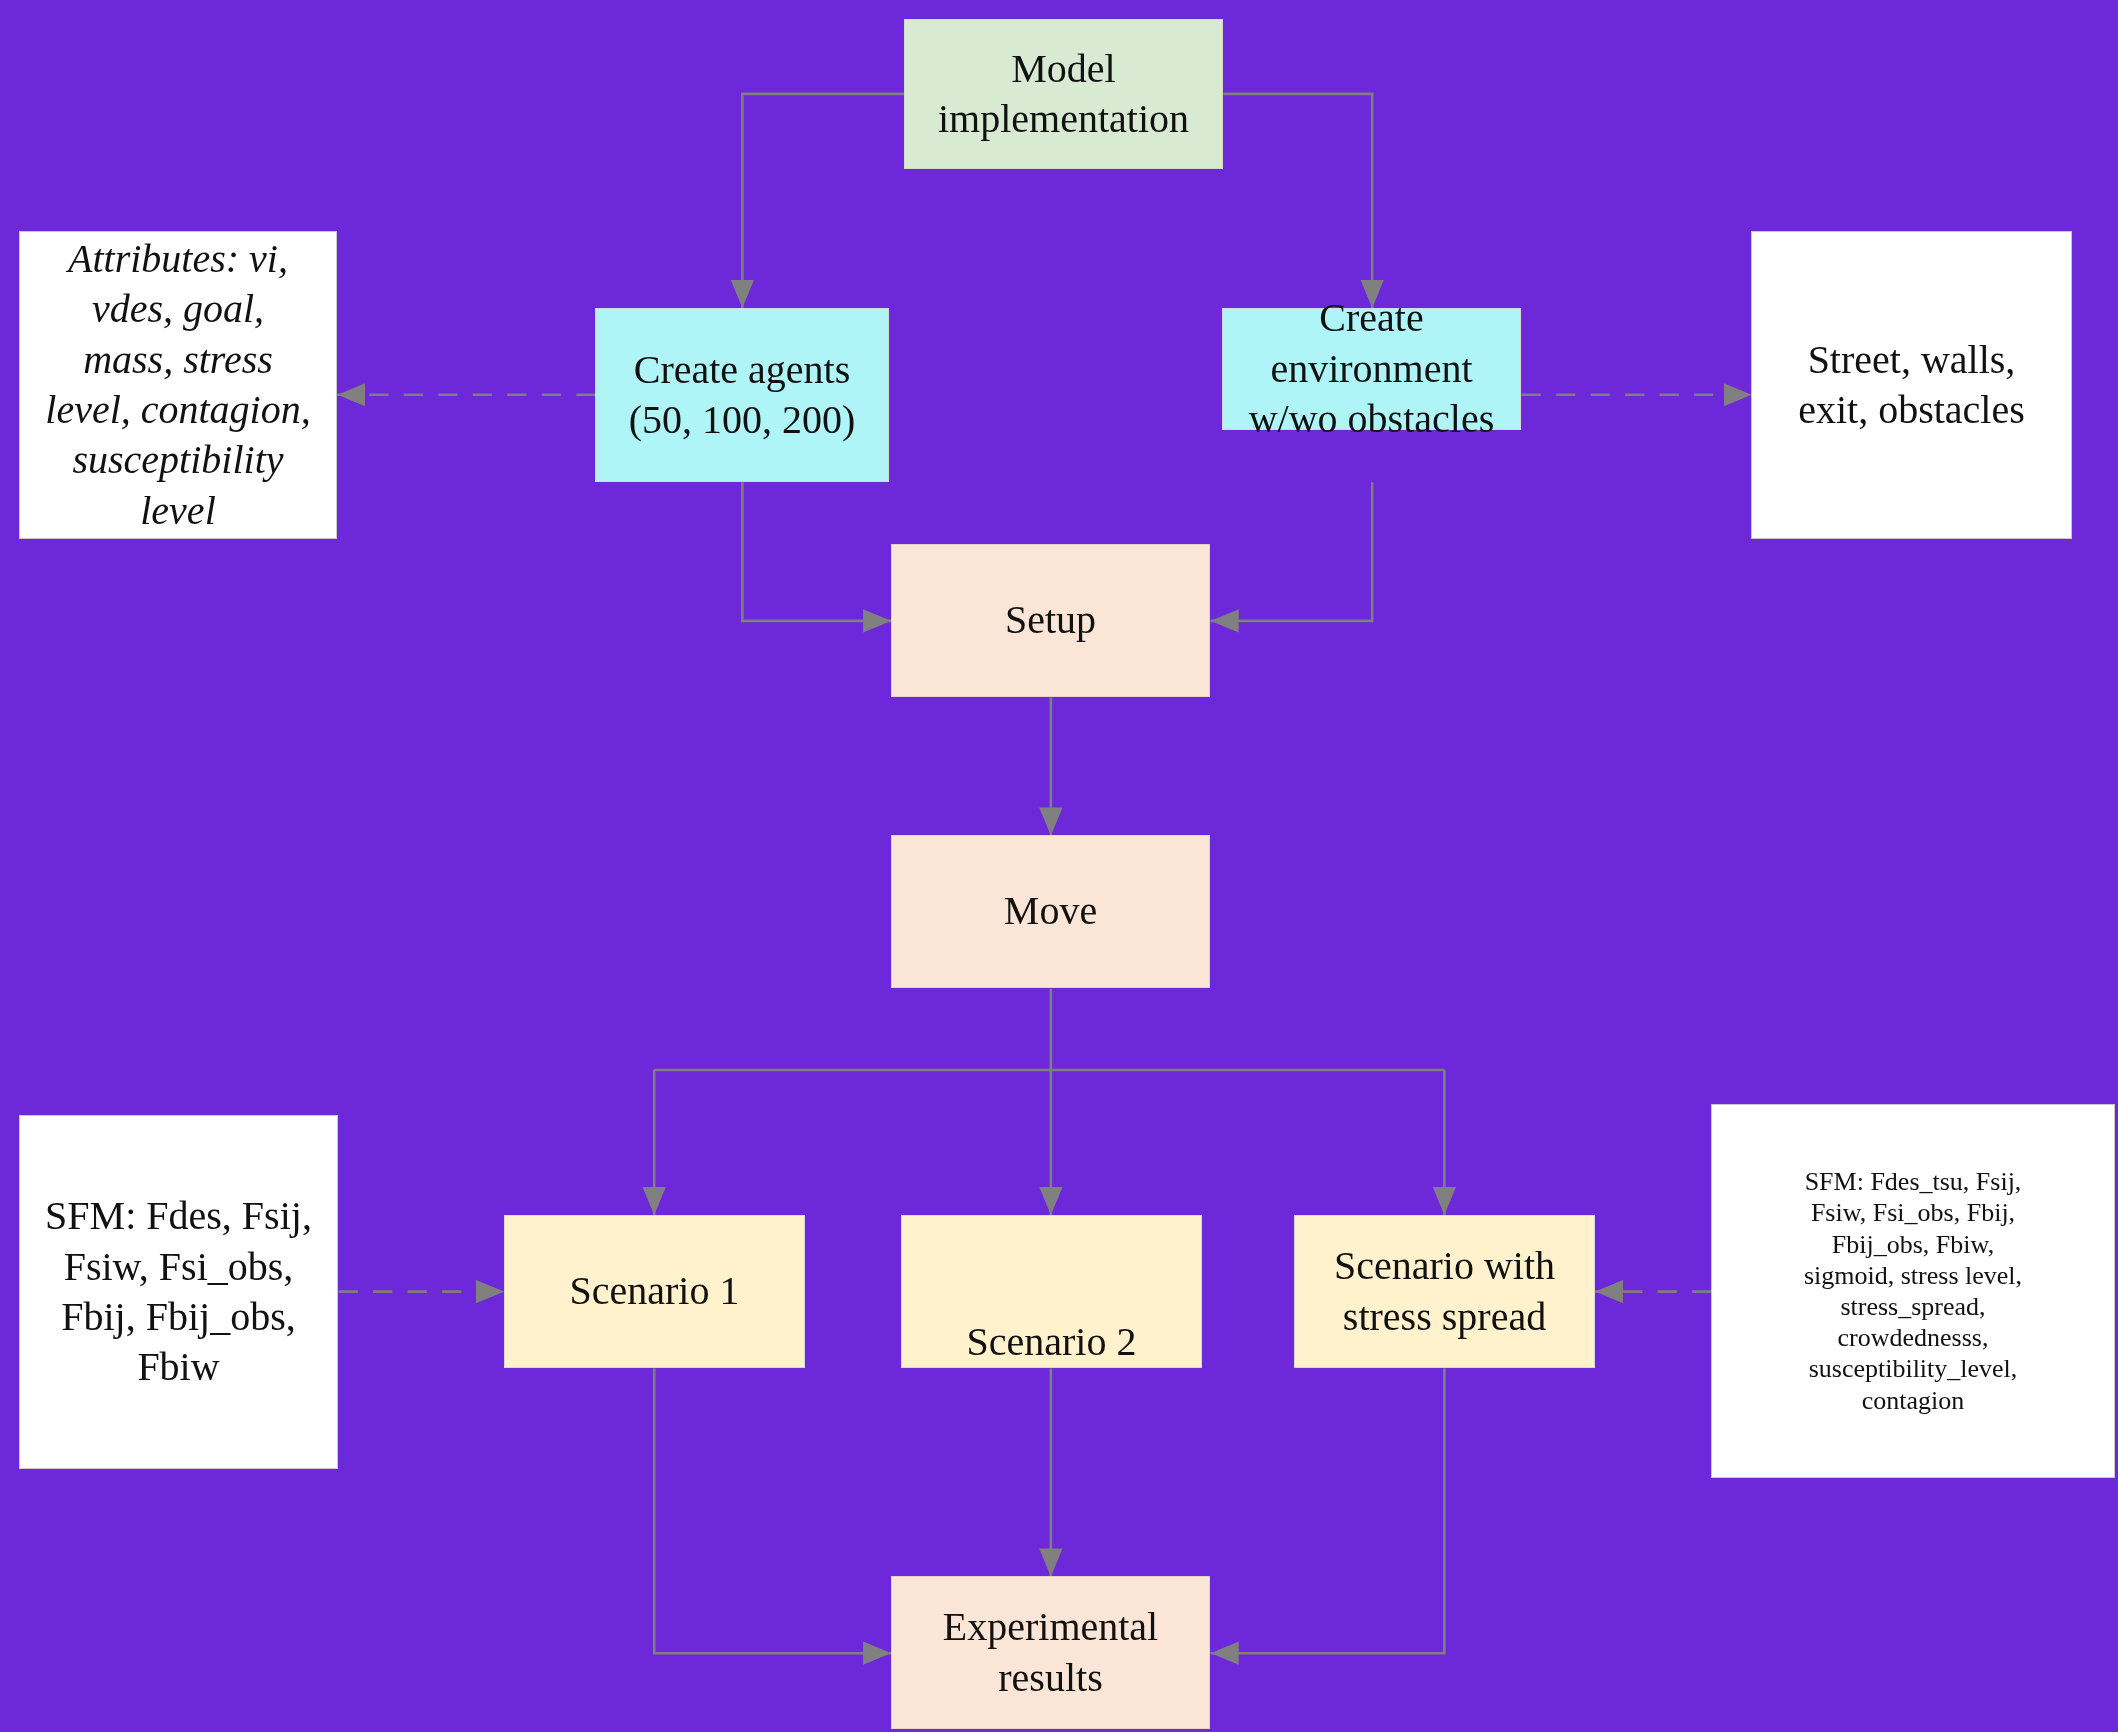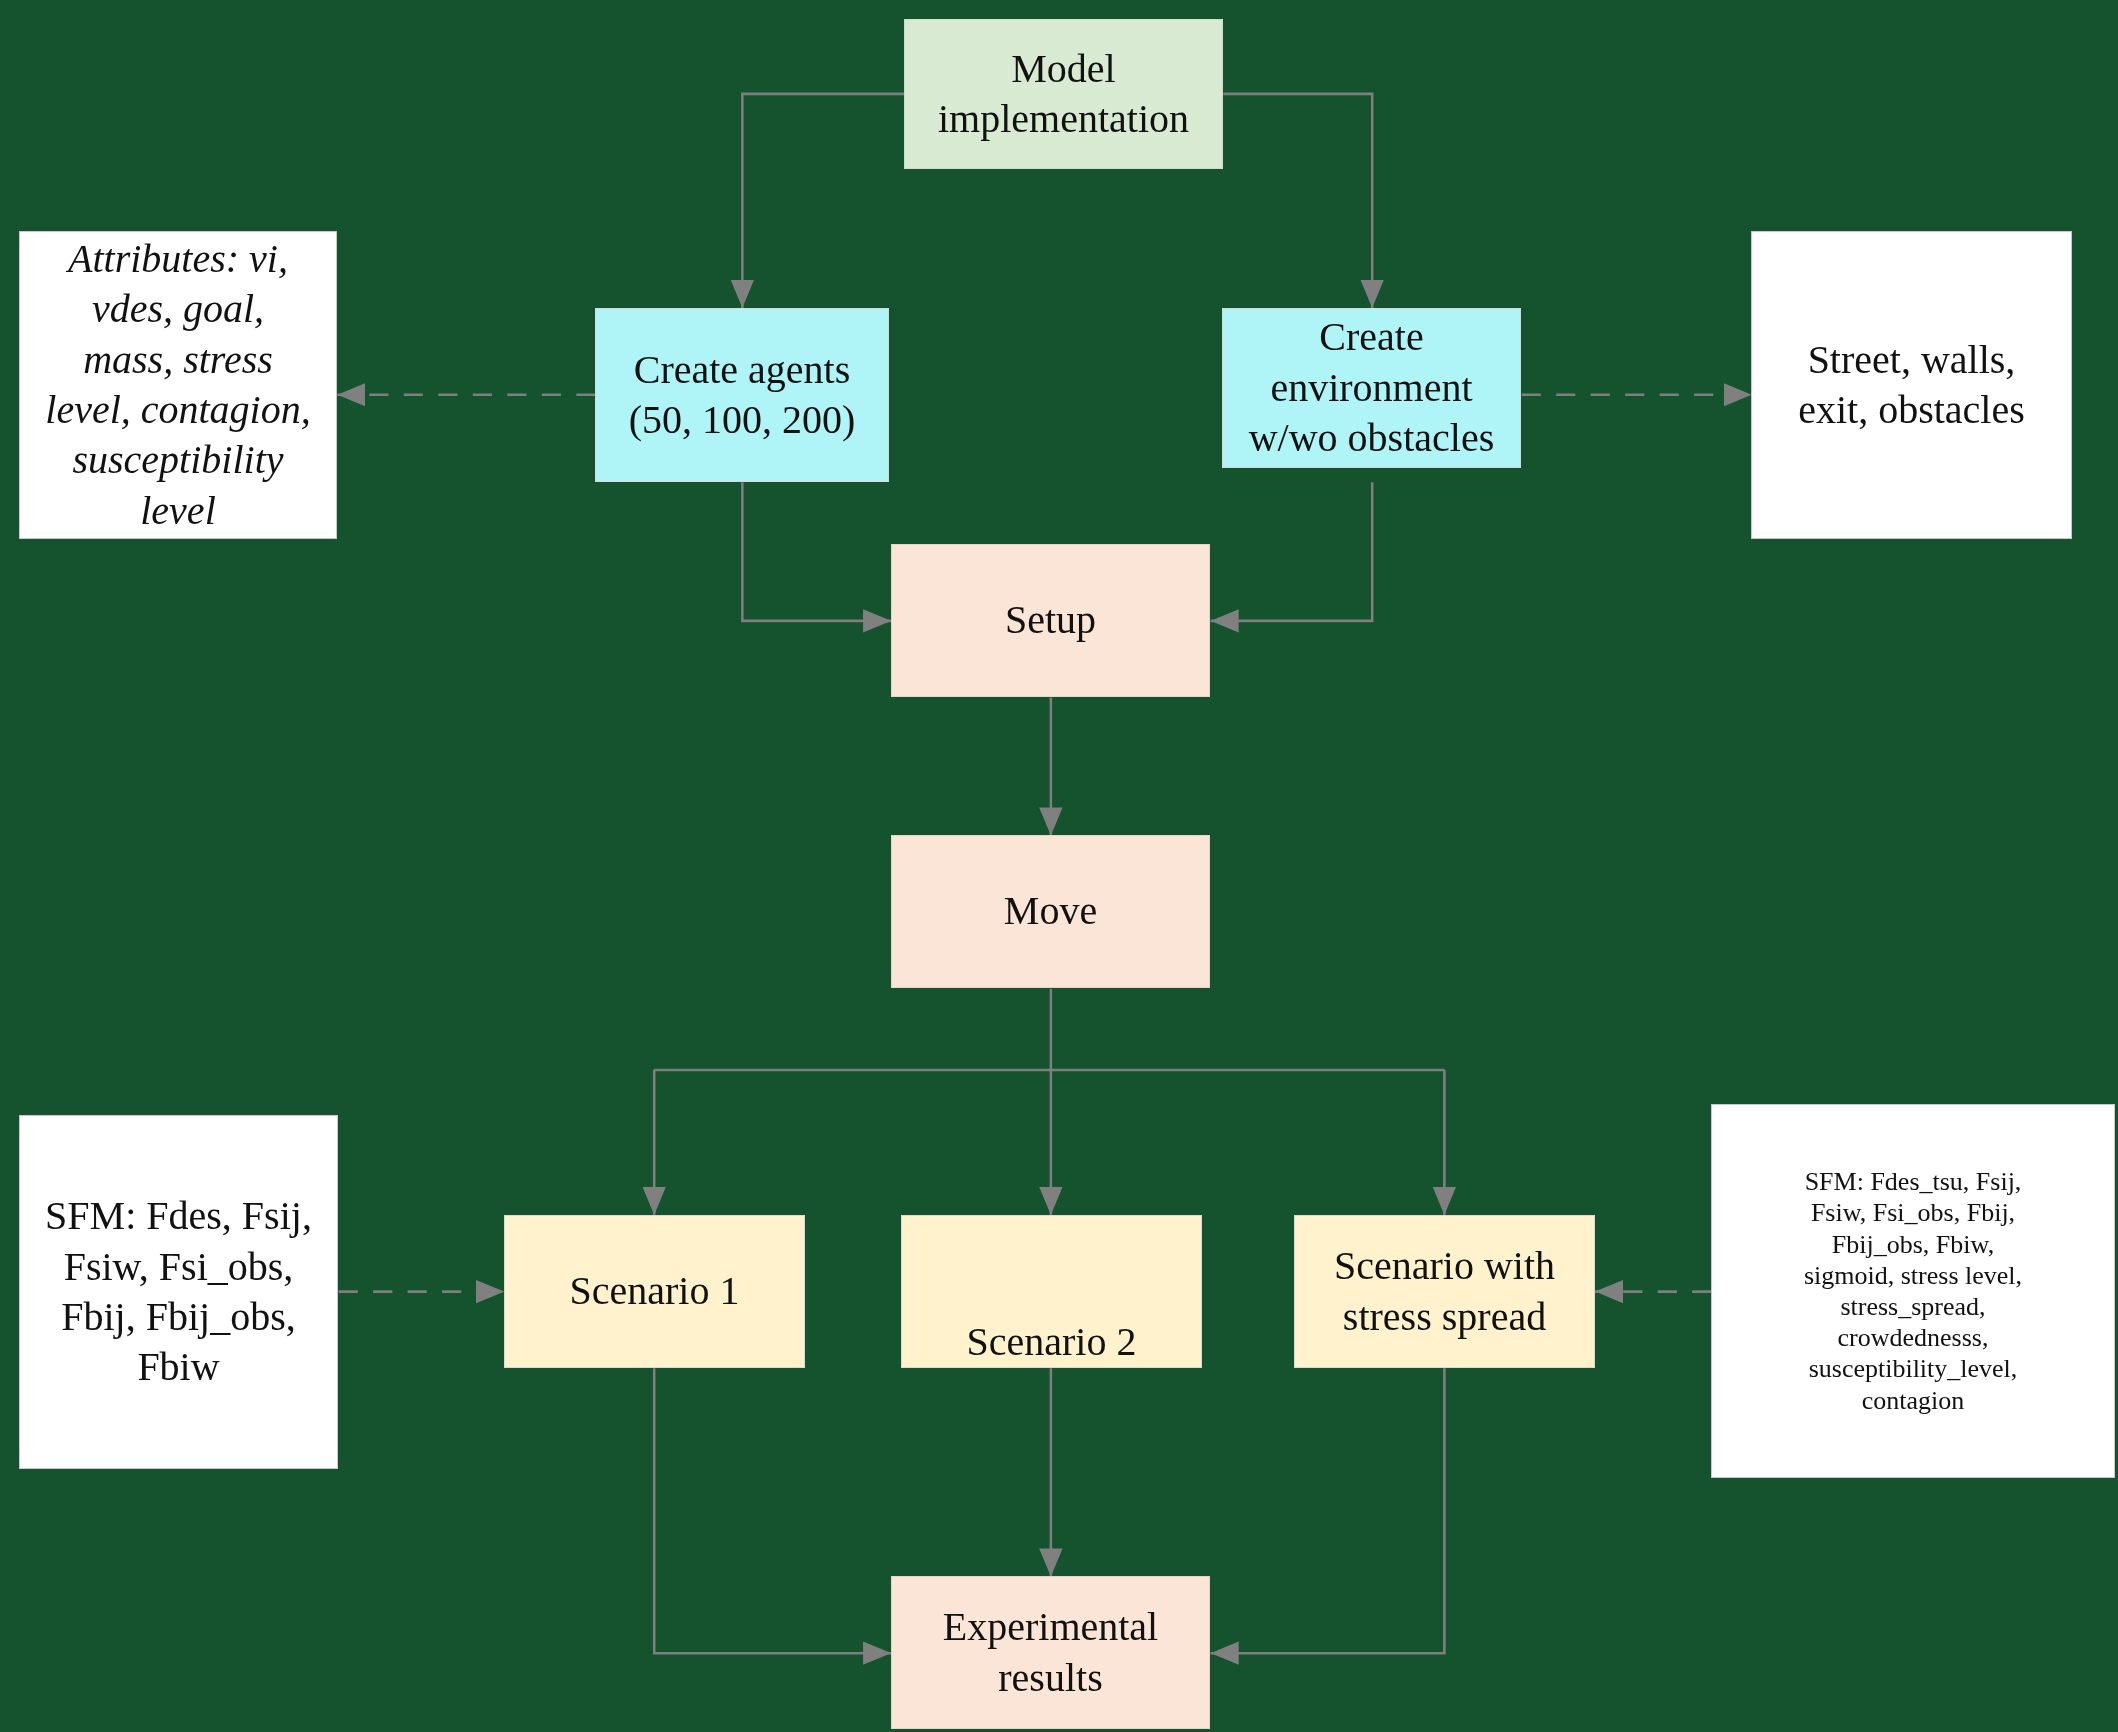--- a/index.html
+++ b/index.html
@@ -1,19 +1,19 @@
 <!DOCTYPE html>
 <html style="--green: #d9ead3; --cyan: #aff5f7; --peach: #fbe5d6; --yellow: #fff2cc; --line: #7f7f7f; --arrow: #808080;font-size:10.2px"><head>
 <meta charset="utf-8">
 <style>
   html,body{margin:0;padding:0;background:#ffffff;}
   .canvas{
     position:relative;
     width:2119px;height:1733px;
-    background:#14532d;
+    background:#6d28d9;
     font-family:"Liberation Serif","DejaVu Serif",serif;
     color:#111111;
   }
   .connector-layer{
     position:absolute;left:0;top:0;width:2119px;height:1733px;
   }
   .node{
     position:absolute;
     display:flex;align-items:center;justify-content:center;
     box-sizing:border-box;
@@ -26,21 +26,21 @@
   .node.cyan  {background:var(--cyan);   border:1.3px solid #d9d9d9;}
   .node.peach {background:var(--peach);  border:1.3px solid #e3d5ca;}
   .node.yellow{background:var(--yellow); border:1.3px solid #d9d9d9;}
   .node.white {background:#ffffff;       border:1.9px solid #c9c9c9;}
 
   
   #n-model   {left:904px;top:19px;  width:319px;height:150px;}
   #n-attrs   {left:19px;  top:231px; width:318px;height:308px;font-style:italic;}
   #n-street  {left:1751px;top:231px; width:321px;height:308px;}
   #n-agents  {left:595px; top:308px; width:294px;height:174px;}
-  #n-env     {left:1222px;top:308px; width:299px;height:160px;}
+  #n-env     {left:1222px;top:308px; width:299px;height:122px;}
   #n-setup   {left:891px;top:544px; width:319px;height:153px;}
   #n-move    {left:891px;top:835px;width:319px;height:153px;font-family:Liberation Serif, serif;}
   #n-s1      {left:504px; top:1215px;width:301px;height:153px;text-align:right;}
   #n-s2      {left:901px;top:1215px;width:301px;height:153px;align-items:flex-end;}
   #n-s3      {left:1294px;top:1215px;width:301px;height:153px;}
   #n-sfml    {left:19px;  top:1115px;width:319px;height:354px;}
   #n-sfmr    {left:1711px;top:1104px;width:404px;height:374px;font-size:26px;line-height:1.2;}
   #n-er      {left:891px;top:1576px;width:319px;height:153px;}
 
   .edge{stroke:var(--line);stroke-width:4;fill:none;}

